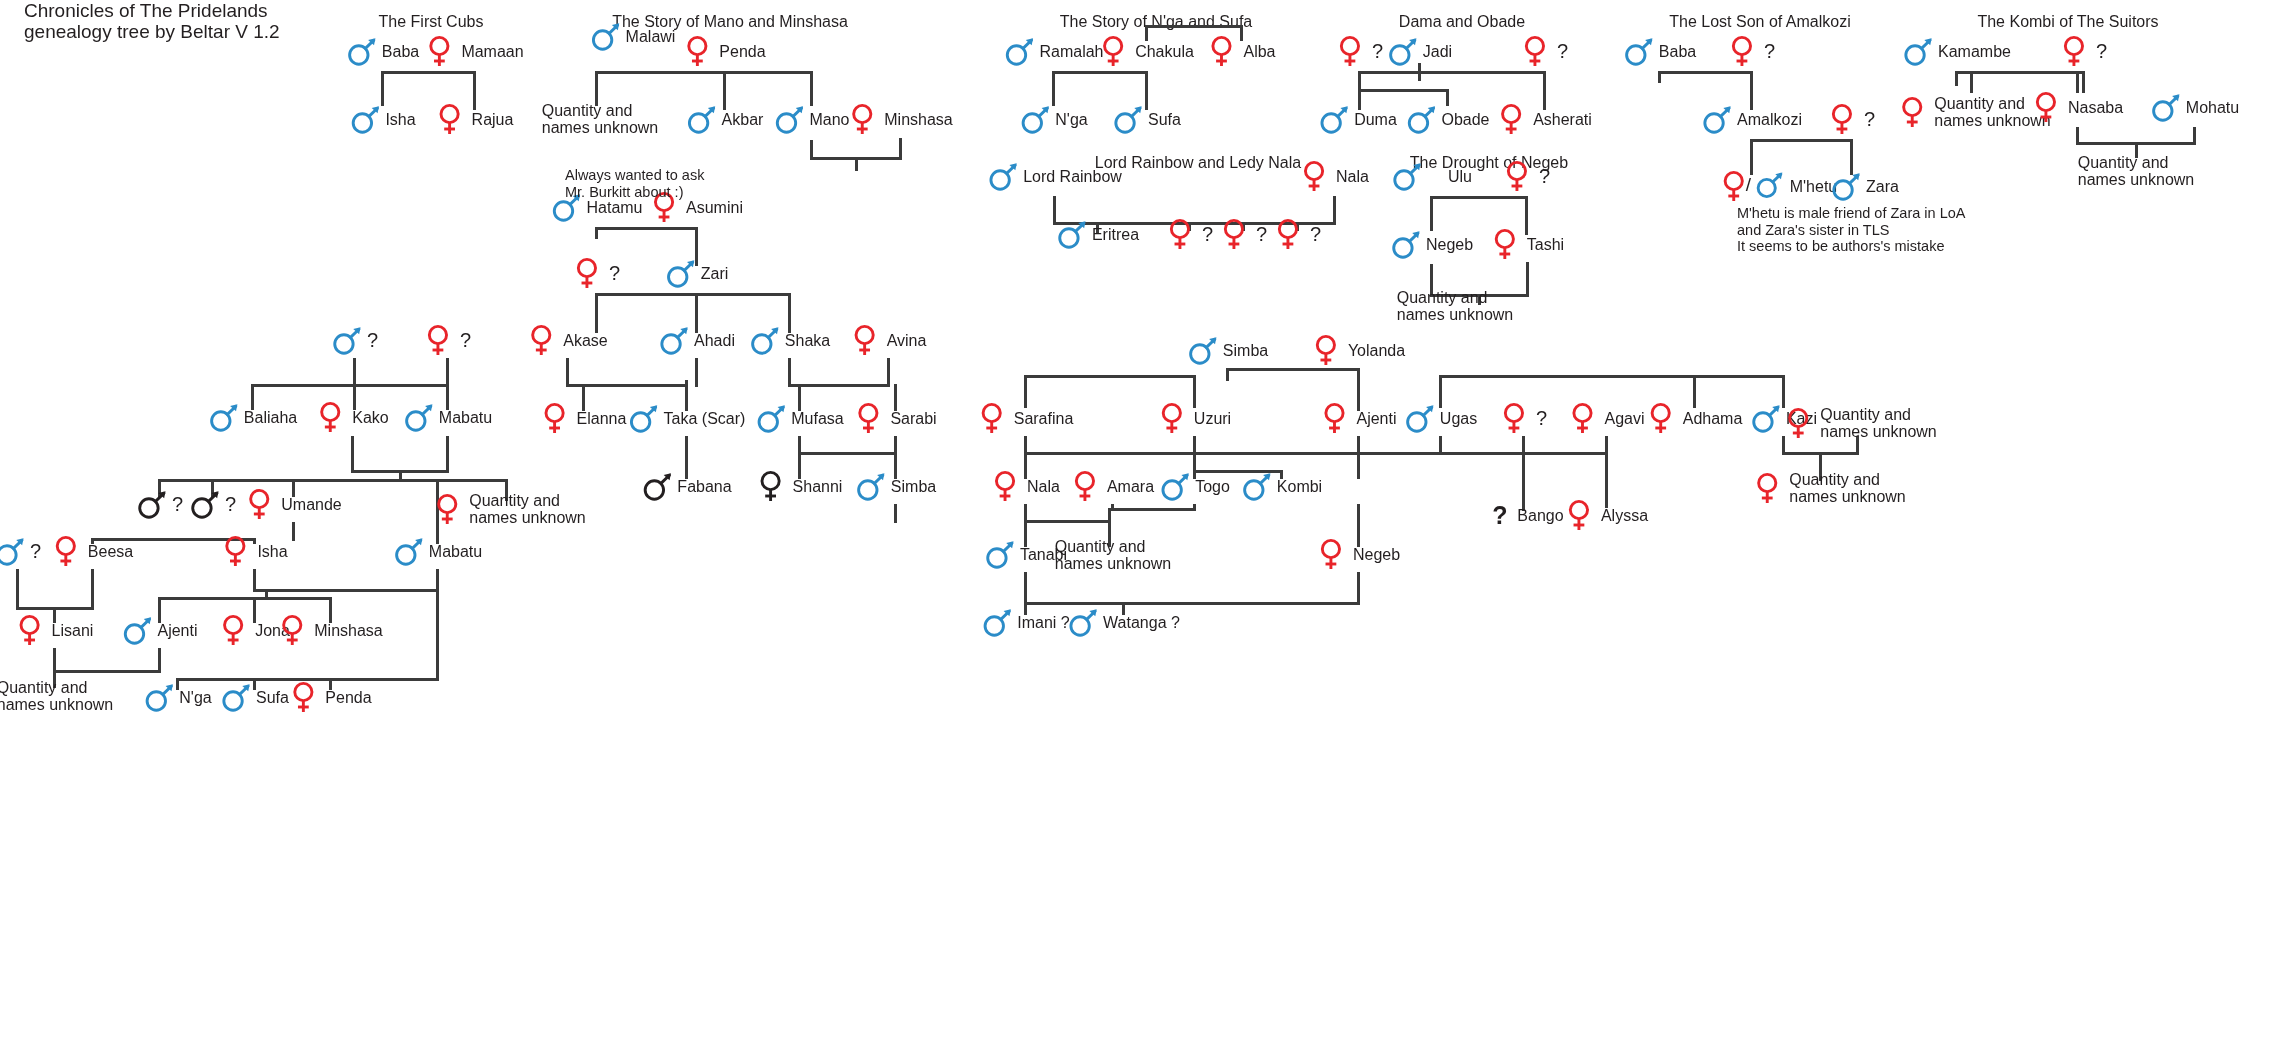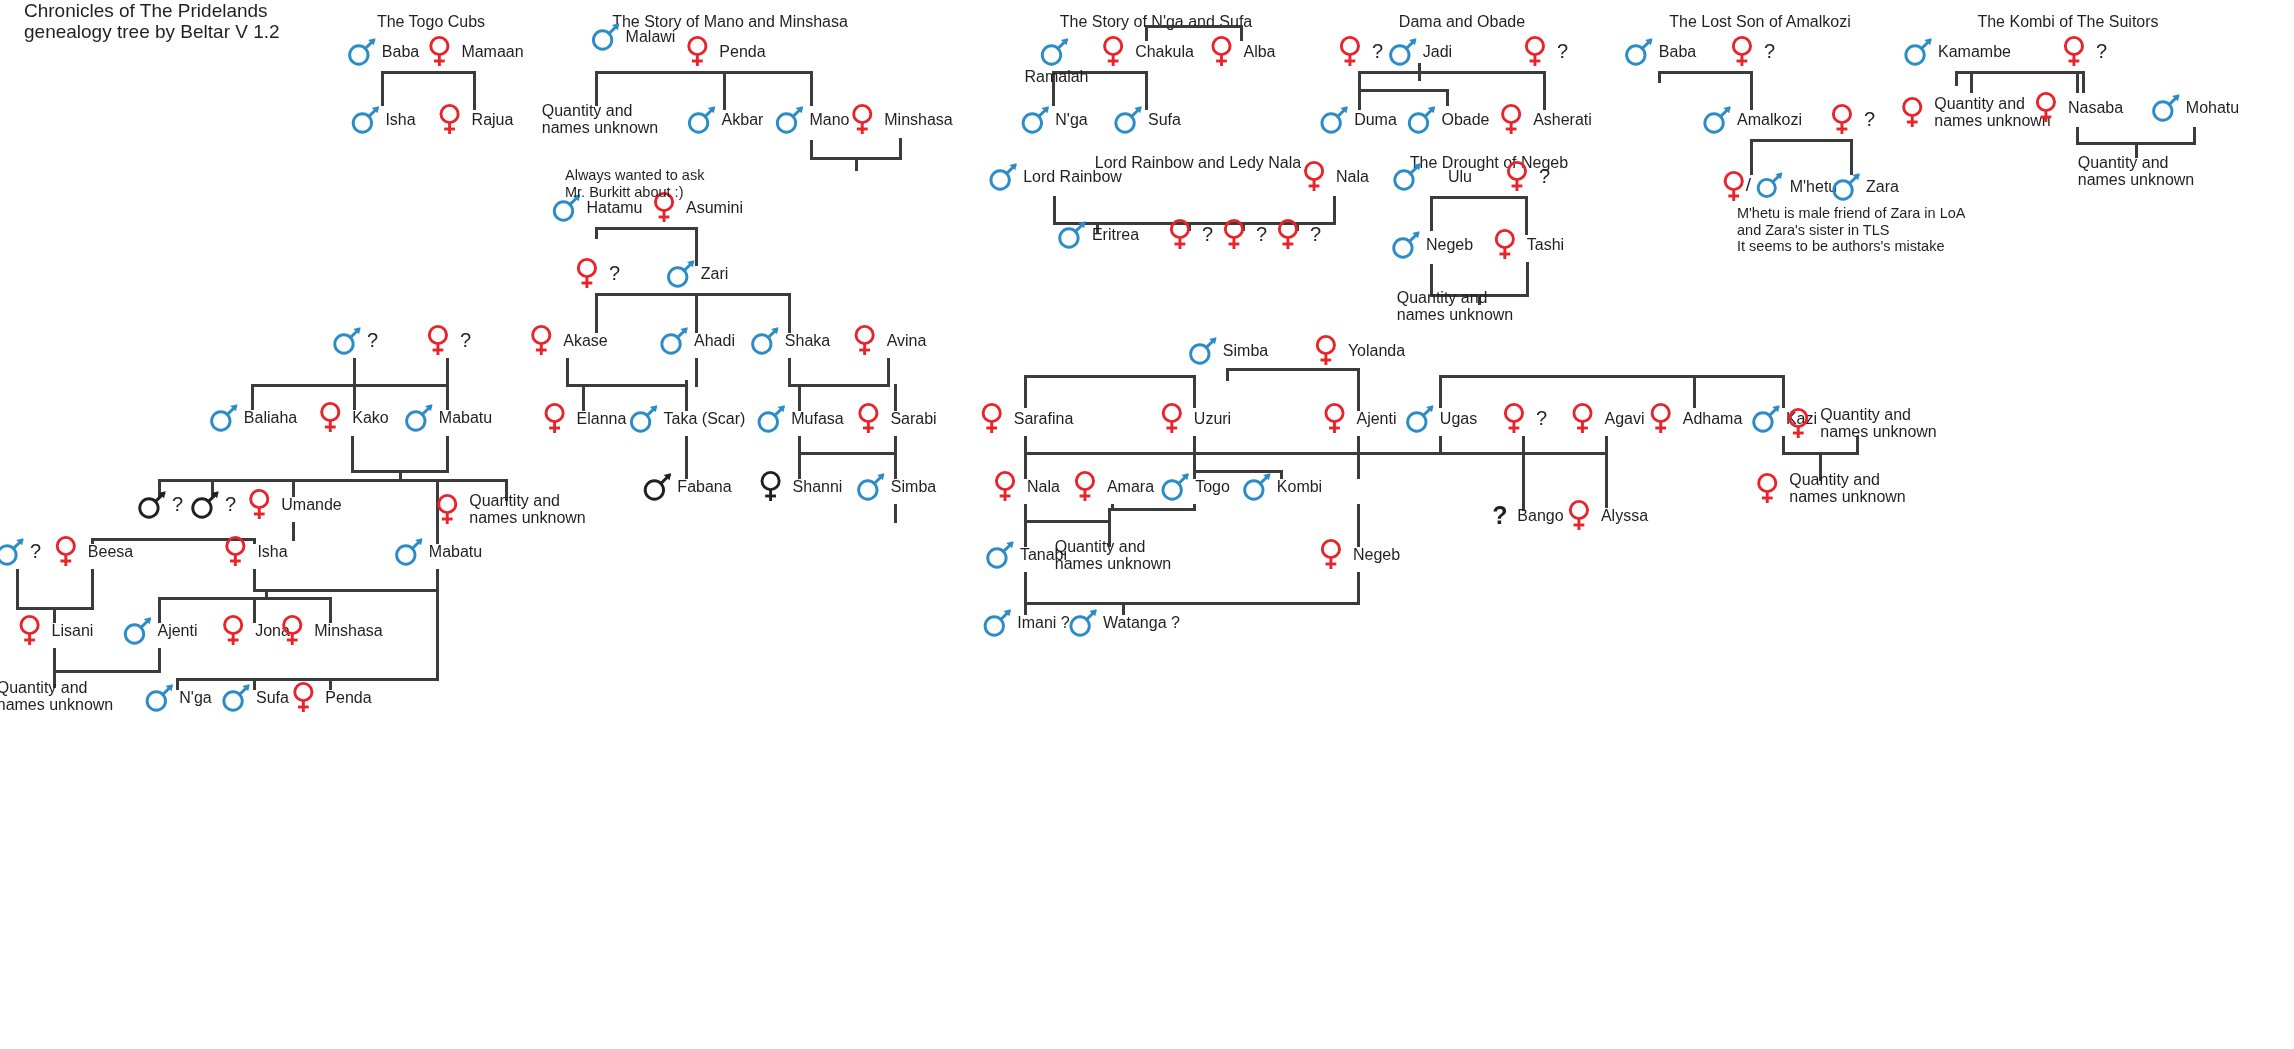--- a/index.html
+++ b/index.html
@@ -74,21 +74,21 @@
 </style>
 </head>
 <body>
 
 <div id="canvas">
 
   <div class="doc-title" style="left:24px;top:0px;">Chronicles of The Pridelands
 genealogy tree by Beltar V 1.2</div>
 
   <div id="section-layer">
-      <div class="section-title" style="left: 431px; top: 13px;">The Togo Cubs</div>
+      <div class="section-title" style="left: 431px; top: 13px;">The First Cubs</div>
       <div class="section-title" style="left: 730px; top: 13px;">The Story of Mano and Minshasa</div>
       <div class="section-title" style="left: 1156px; top: 13px;">The Story of N'ga and Sufa</div>
       <div class="section-title" style="left: 1462px; top: 13px;">Dama and Obade</div>
       <div class="section-title" style="left: 1760px; top: 13px;">The Lost Son of Amalkozi</div>
       <div class="section-title" style="left: 2068px; top: 13px;">The Kombi of The Suitors</div>
       <div class="section-title" style="left: 1198px; top: 154px;">Lord Rainbow and Ledy Nala</div>
       <div class="section-title" style="left: 1489px; top: 154px;">The Drought of Negeb</div>
     </div>
 
   <div id="line-layer">
@@ -348,21 +348,21 @@
       <div class="person" style="left: 901px; top: 119px;">
         <span class="sym" style="flex-basis: 30px; width: 30px;">
           <svg class="symsvg" width="30" height="34" viewBox="0 0 30 34">
             <circle cx="13" cy="12" r="8.6" fill="none" stroke="#e8242a" stroke-width="2.9"></circle>
             <path d="M13 20.8 L13 32" stroke="#e8242a" stroke-width="2.9" stroke-linecap="butt"></path>
             <path d="M7.6 27 L18.4 27" stroke="#e8242a" stroke-width="2.9" stroke-linecap="butt"></path>
           </svg>
         </span>
         <span class="nm">Minshasa</span>
       </div>
-      <div class="person" style="left: 1054px; top: 51px; flex-direction: column;">
+      <div class="person" style="left: 1054px; top: 51px;">
         <span class="sym" style="flex-basis: 30px; width: 30px;">
           <svg class="symsvg" width="30" height="34" viewBox="0 0 30 34">
             <circle cx="12" cy="21" r="9.2" fill="none" stroke="#2b8cc8" stroke-width="2.9"></circle>
             <path d="M18.6 14.4 L27 6.2" stroke="#2b8cc8" stroke-width="2.9" stroke-linecap="round" fill="none"></path>
             <path d="M28.6 4.3 L21.3 6.1 L27.2 11.2 Z" fill="#2b8cc8"></path>
           </svg>
         </span>
         <span class="nm">Ramalah</span>
       </div>
       <div class="person" style="left: 1147px; top: 51px;">

